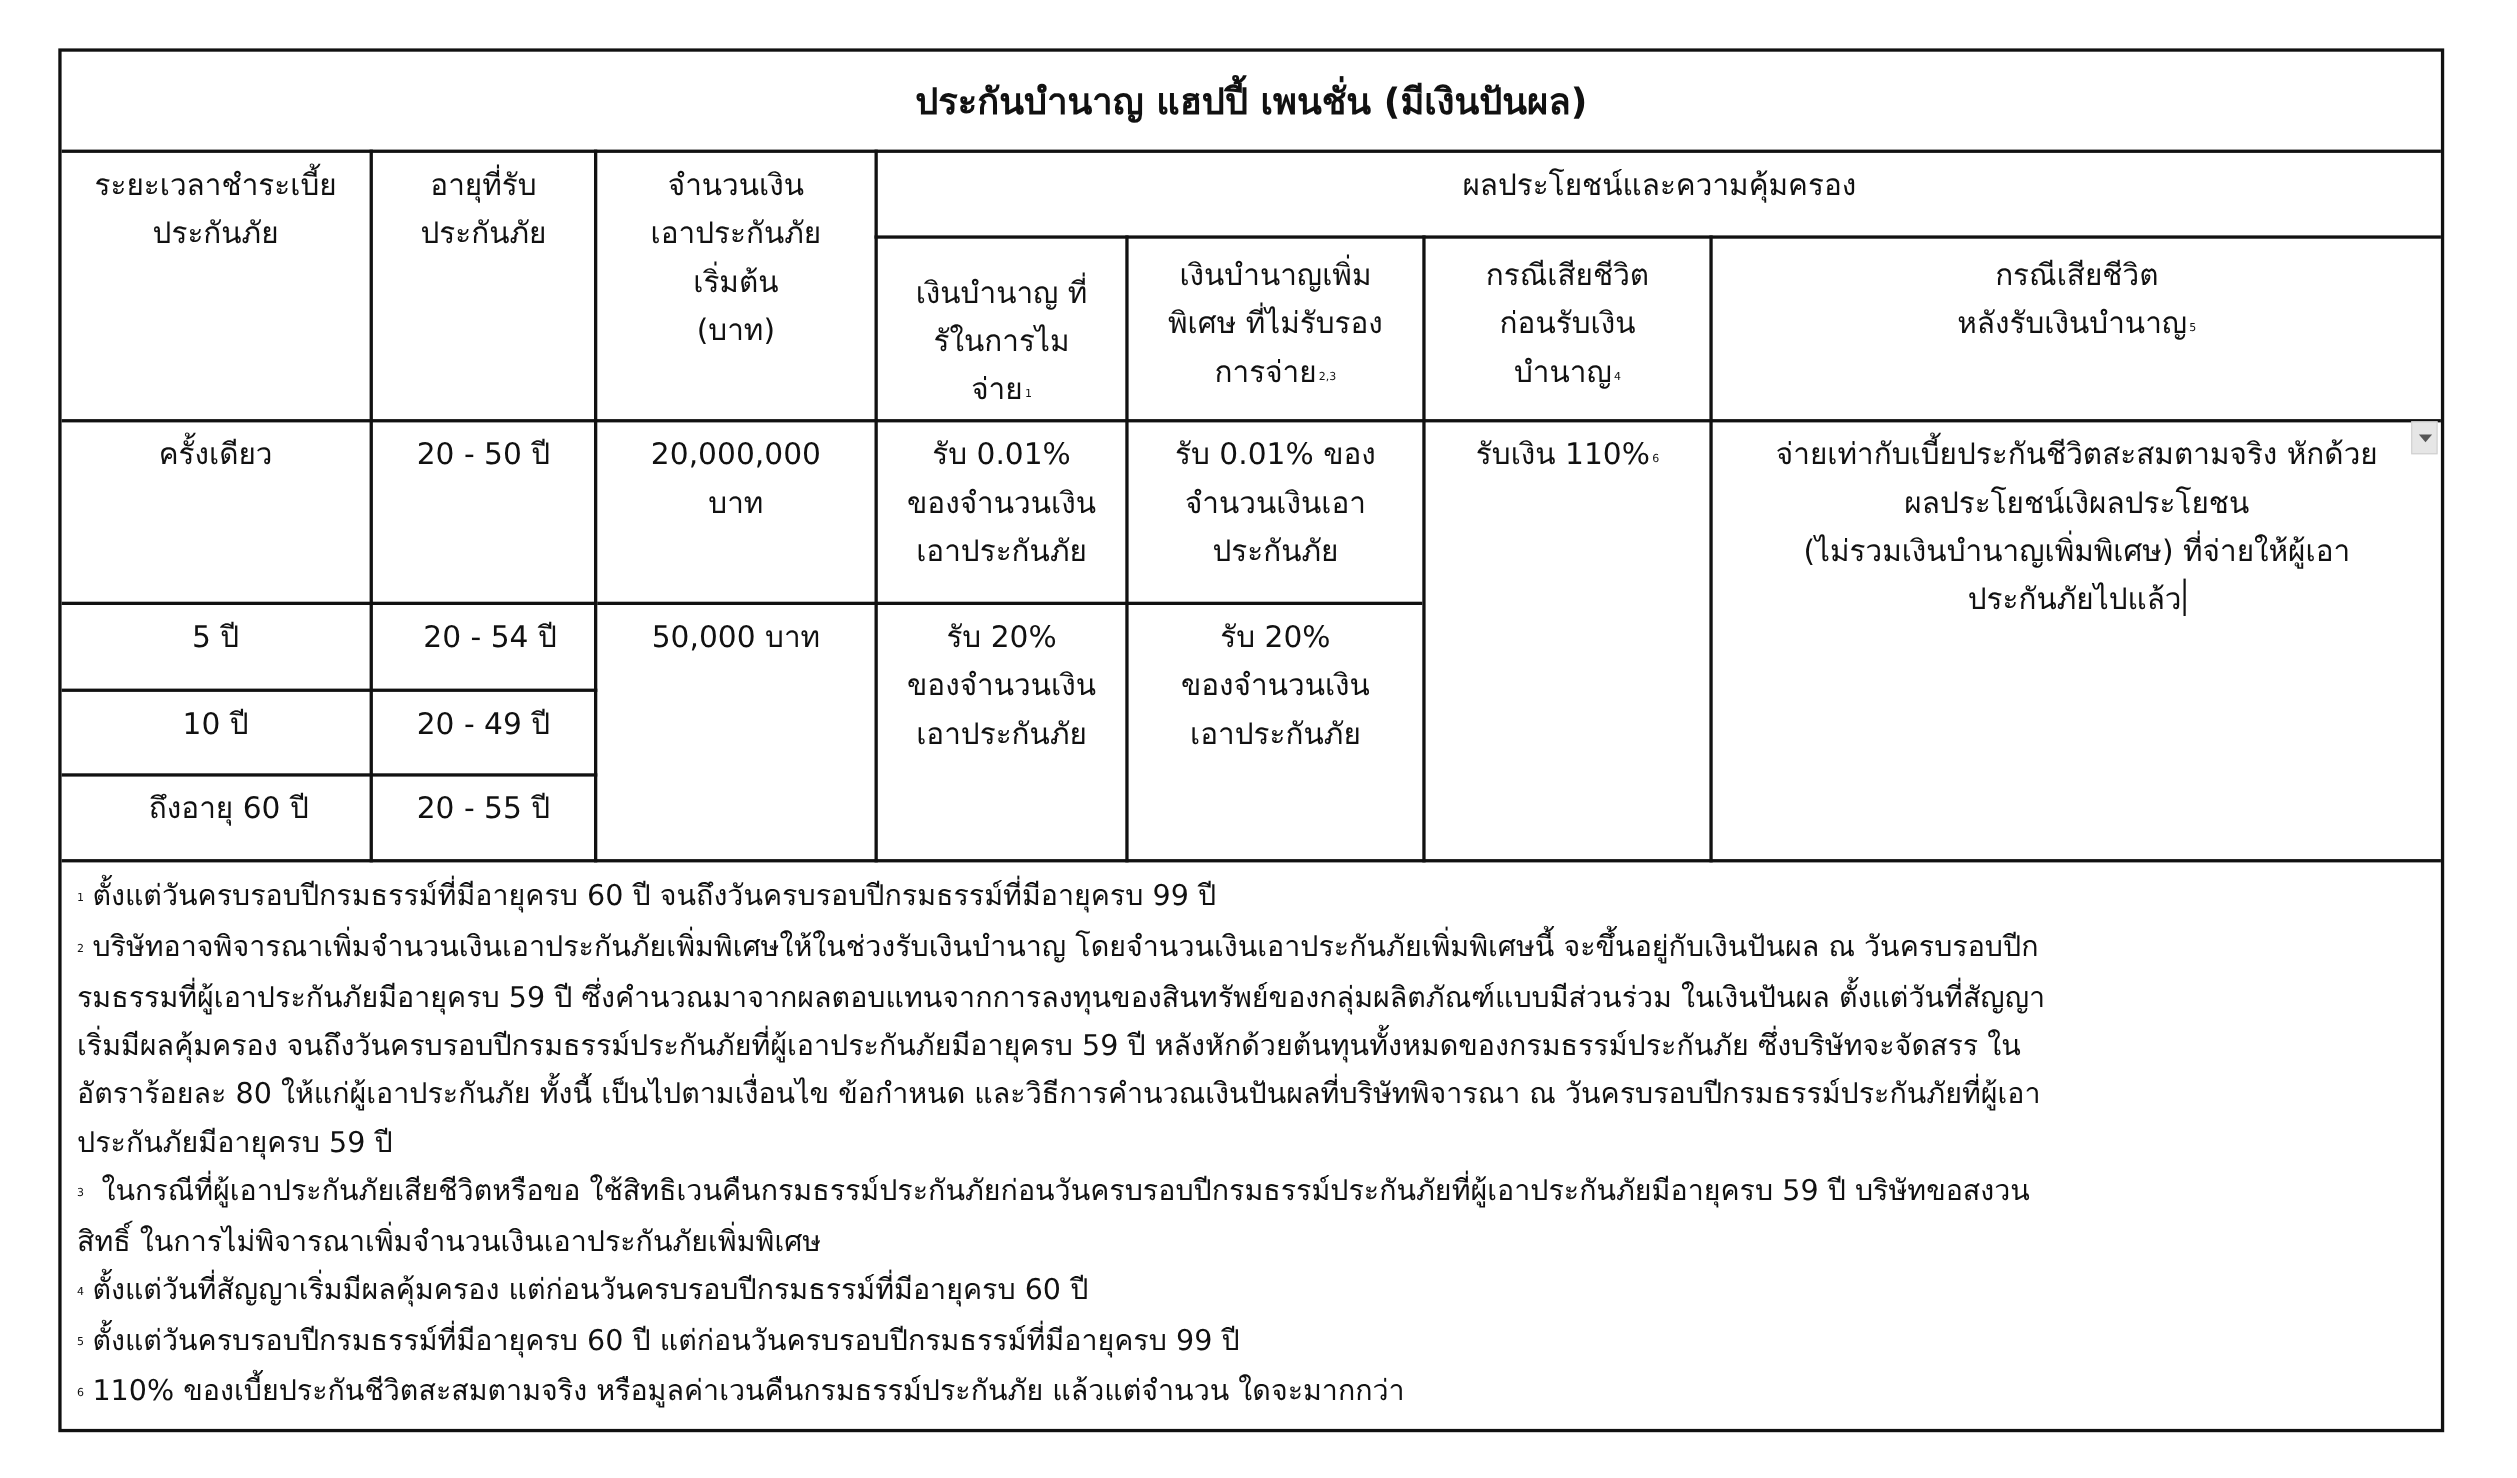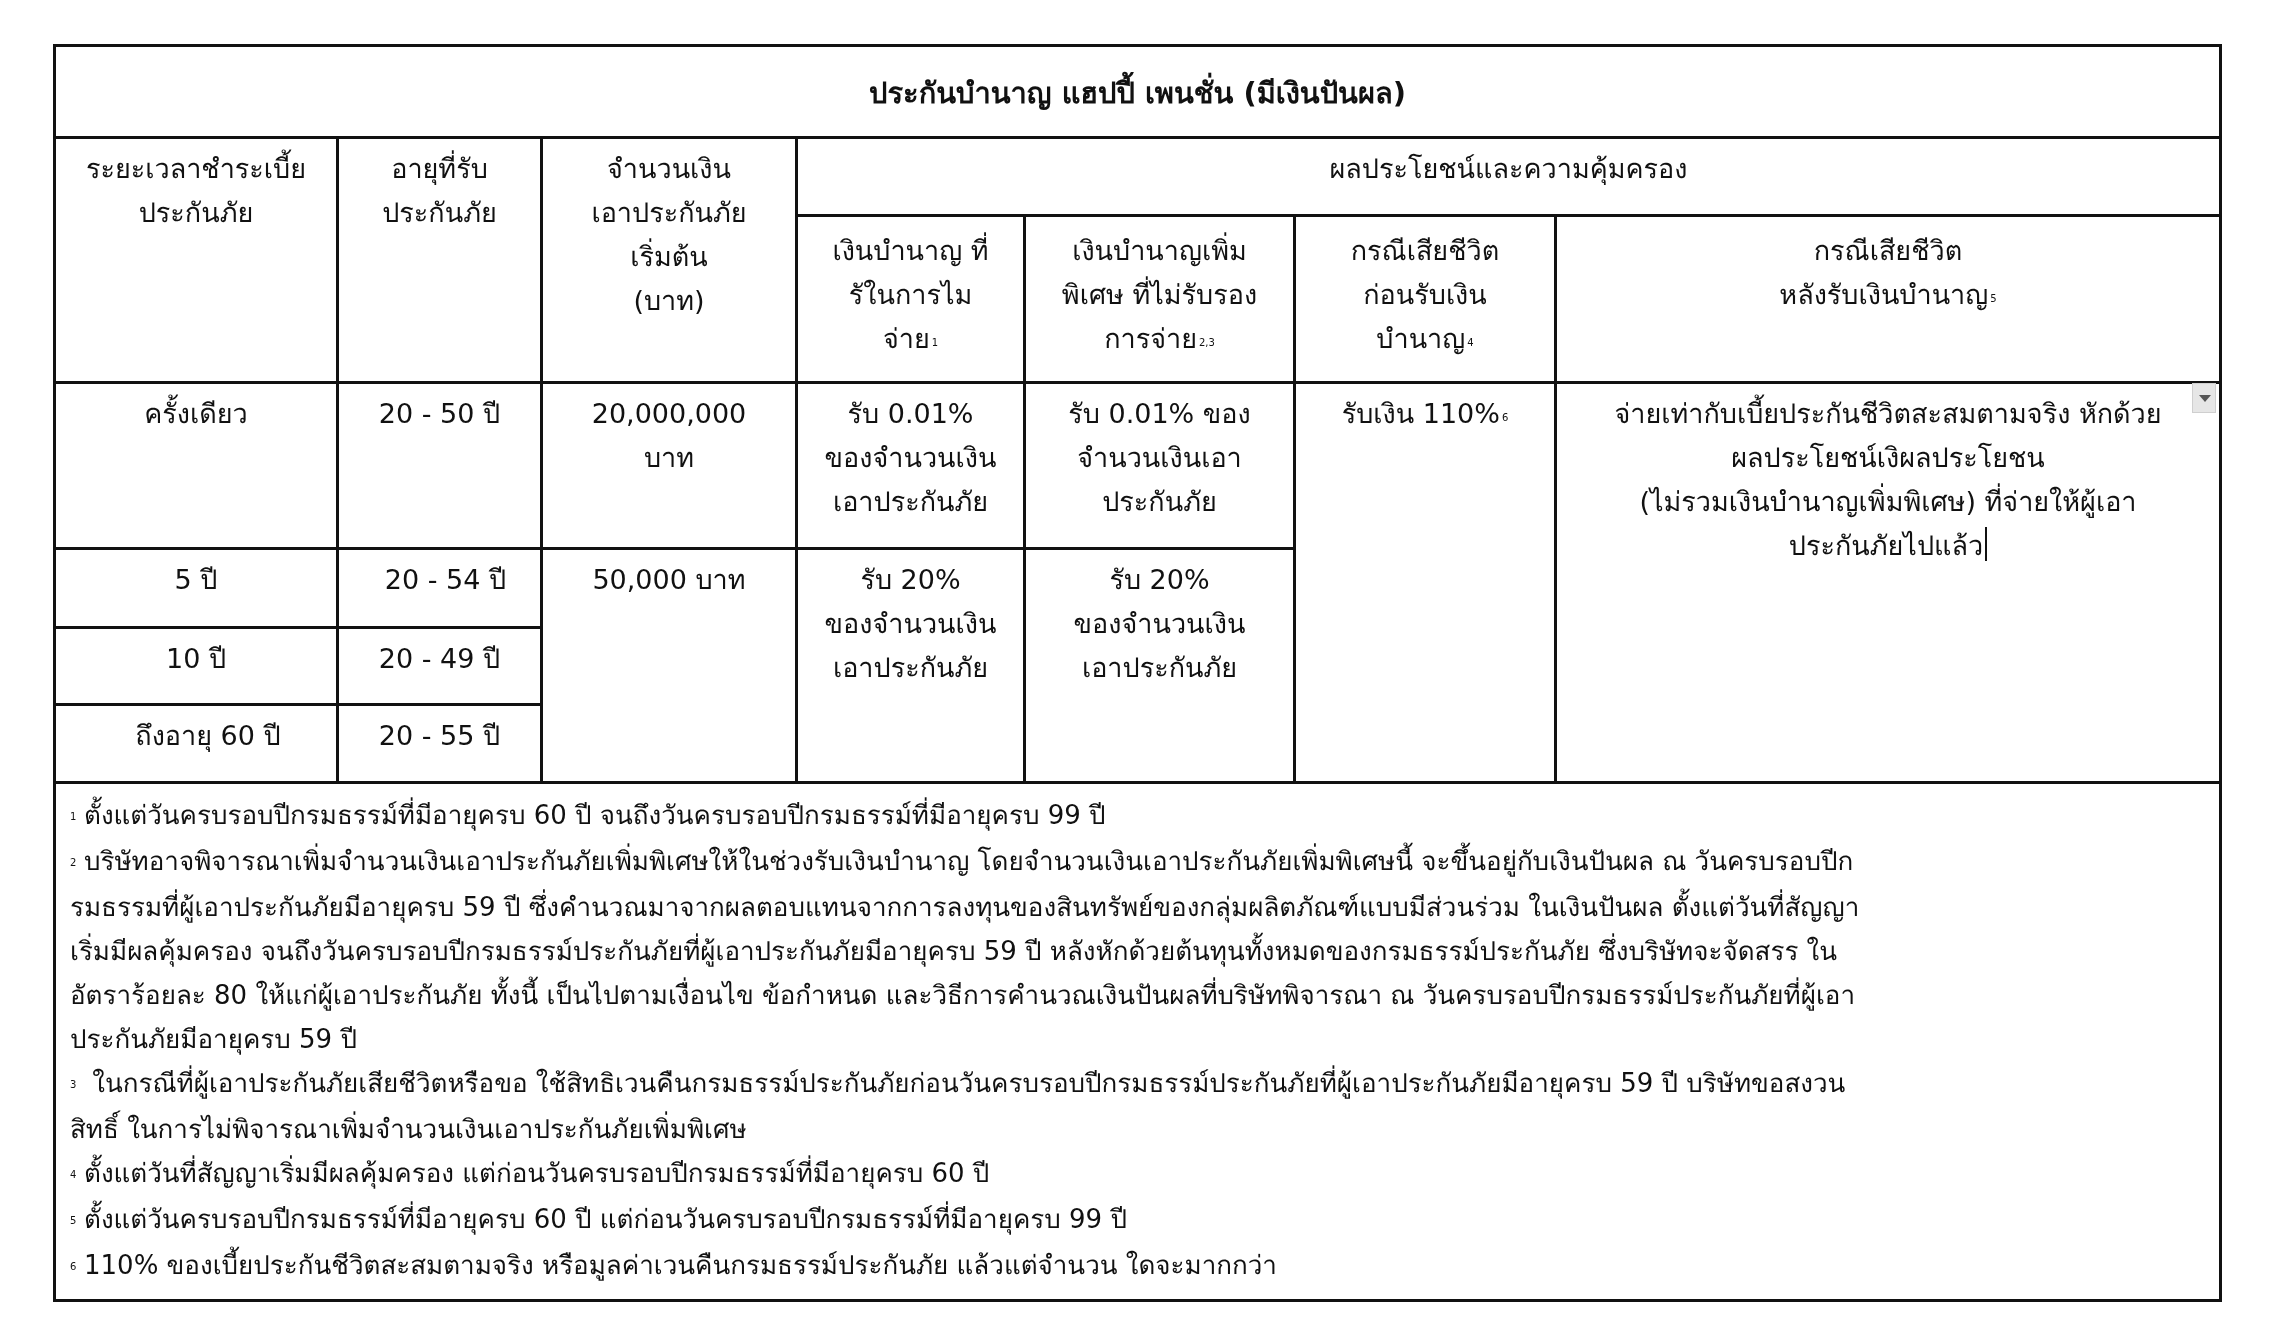--- a/index.html
+++ b/index.html
@@ -5,21 +5,21 @@
   html, body { margin:0; padding:0; background:#ffffff; }
   body { width:2288px; height:1344px; position:relative; overflow:hidden;
          font-family:"DejaVu Sans","Liberation Sans",sans-serif; color:#111111; }
   .tbl { position:absolute; left:53px; top:44px; width:2169px; height:1258px;
          border:3px solid #111; box-sizing:border-box; }
   .cell { position:absolute; box-sizing:border-box; text-align:center;
           font-size:27px; line-height:44px; padding-top:8px; }
   .hl { position:absolute; height:3px; background:#111; }
   .vl { position:absolute; width:3px; background:#111; }
   .title { position:absolute; left:0; top:0; width:100%; height:92px;
-           font-size:29px; font-weight:bold; line-height:92px; text-align:center; }
+           font-size:33px; font-weight:bold; line-height:92px; text-align:center; }
   sup.fn { font-size:10px; vertical-align:2px; margin-left:2px; }
   .footnotes { position:absolute; left:14px; top:746px; right:14px;
                font-size:26px; line-height:44px; text-align:left; }
   .fn-line { margin:0; }
   .fn-mark { font-size:10px; display:inline-block; width:14px; vertical-align:4px; }
   .dropdown { position:absolute; left:2136px; top:336px; width:24px; height:30px;
               background:#e6e6e6; border:1px solid #cfcfcf; box-sizing:border-box; }
   .dropdown::after { content:""; position:absolute; left:6px; top:11px;
               border-left:6px solid transparent; border-right:6px solid transparent;
               border-top:7px solid #555; }
@@ -58,21 +58,21 @@
   </div>
   <div class="cell" style="left:487px;top:92px;width:252px;">
     <div>จำนวนเงิน</div>
     <div>เอาประกันภัย</div>
     <div>เริ่มต้น</div>
     <div>(บาท)</div>
   </div>
   <div class="cell" style="left:742px;top:92px;right:0;height:75px;">
     <div>ผลประโยชน์และความคุ้มครอง</div>
   </div>
-  <div class="cell" style="left:742px;top:170px;width:225px;padding-top:12px;">
+  <div class="cell" style="left:742px;top:170px;width:225px;padding-top:28px;">
     <div>เงินบำนาญ ที่</div>
     <div>รัในการไม</div>
     <div><span>จ่าย</span><sup class="fn">1</sup></div>
   </div>
   <div class="cell" style="left:970px;top:170px;width:267px;padding-top:12px;">
     <div>เงินบำนาญเพิ่ม</div>
     <div>พิเศษ ที่ไม่รับรอง</div>
     <div><span>การจ่าย</span><sup class="fn">2,3</sup></div>
   </div>
   <div class="cell" style="left:1240px;top:170px;width:258px;padding-top:12px;">

